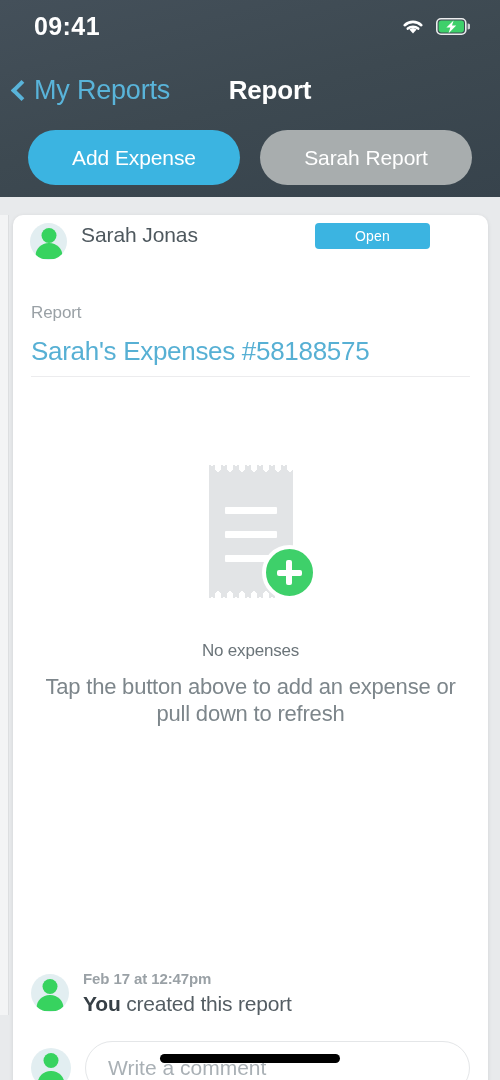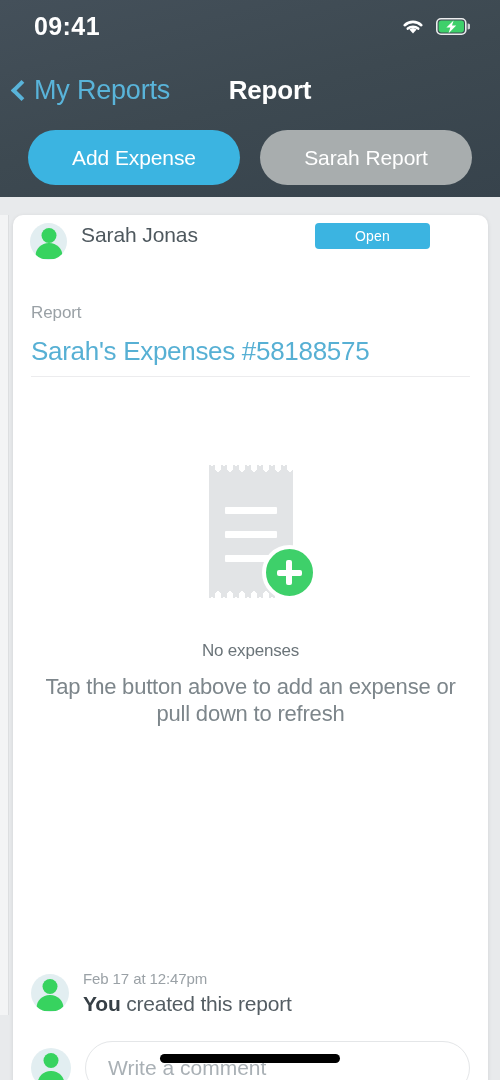--- a/index.html
+++ b/index.html
@@ -325,20 +325,21 @@
     display: flex;
     align-items: center;
     padding: 0 18px;
   }
   .activity .avatar { width: 38px; height: 38px; }
   .activity-text { margin-left: 14px; }
   .activity-time {
     font-size: 15px;
     color: #9aa1a6;
     letter-spacing: -0.1px;
+    font-weight: bold;
   }
   .activity-msg {
     margin-top: 5px;
     font-size: 21px;
     color: #545d63;
     letter-spacing: -0.2px;
   }
   .activity-msg b { color: #363f45; font-weight: bold; }
 
   

